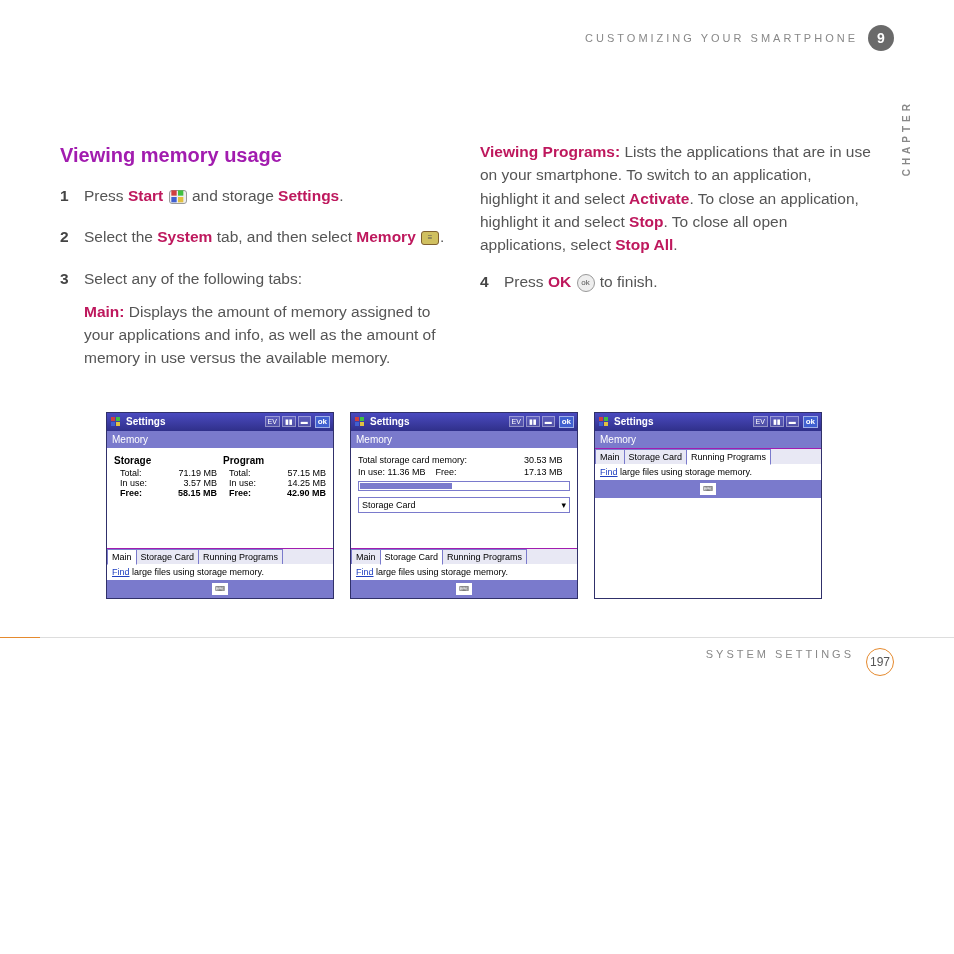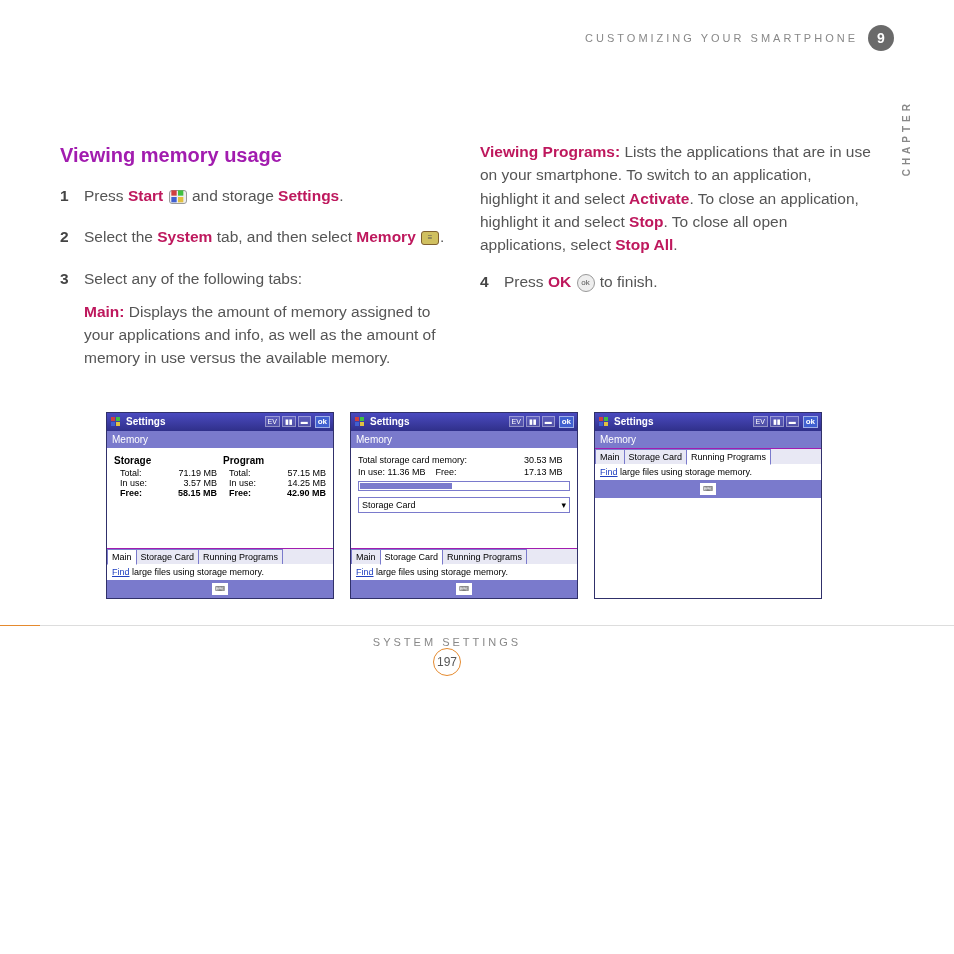--- a/index.html
+++ b/index.html
@@ -275,23 +275,23 @@
   }
   .footer-accent {
     position:absolute;
     left:0; top:-1px;
     width:40px; height:1px;
     background:#e58a2e;
   }
   .footer-inner {
     display:flex;
     justify-content:flex-end;
-    align-items:center;
+    align-items:flex-start;
     padding: 10px 60px 0 0;
-    flex-direction:column;
+    gap:12px;
   }
   .footer-title {
     letter-spacing:3px;
     font-size:11px;
     color:#888888;
   }
   .page-badge {
     width:28px; height:28px;
     border:1.5px solid #e58a2e;
     border-radius:50%;

